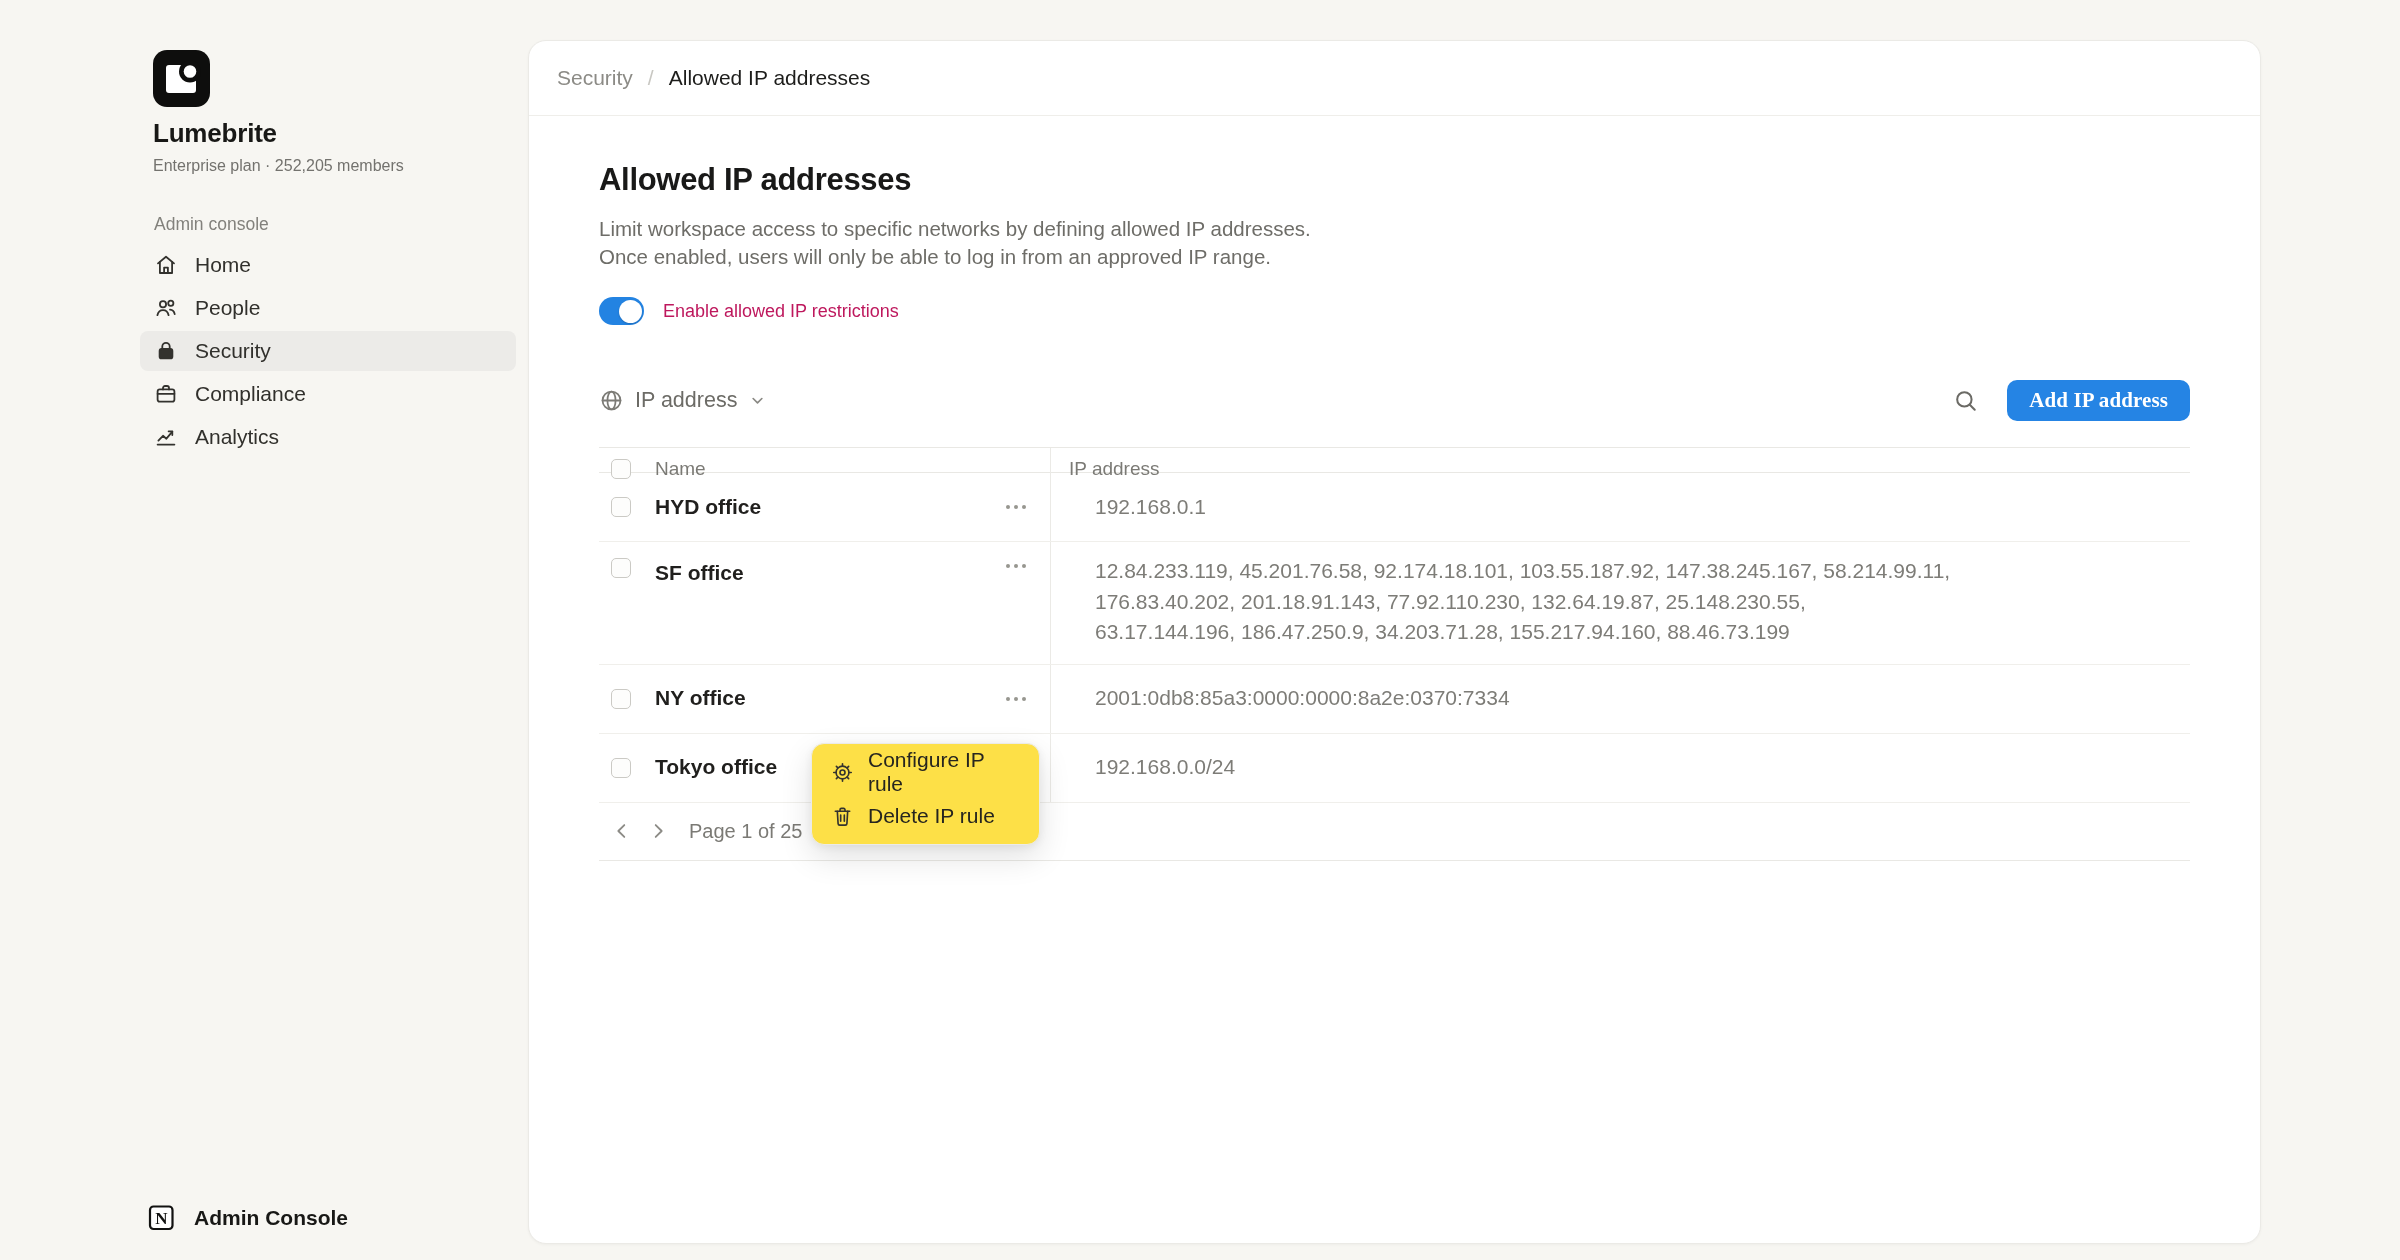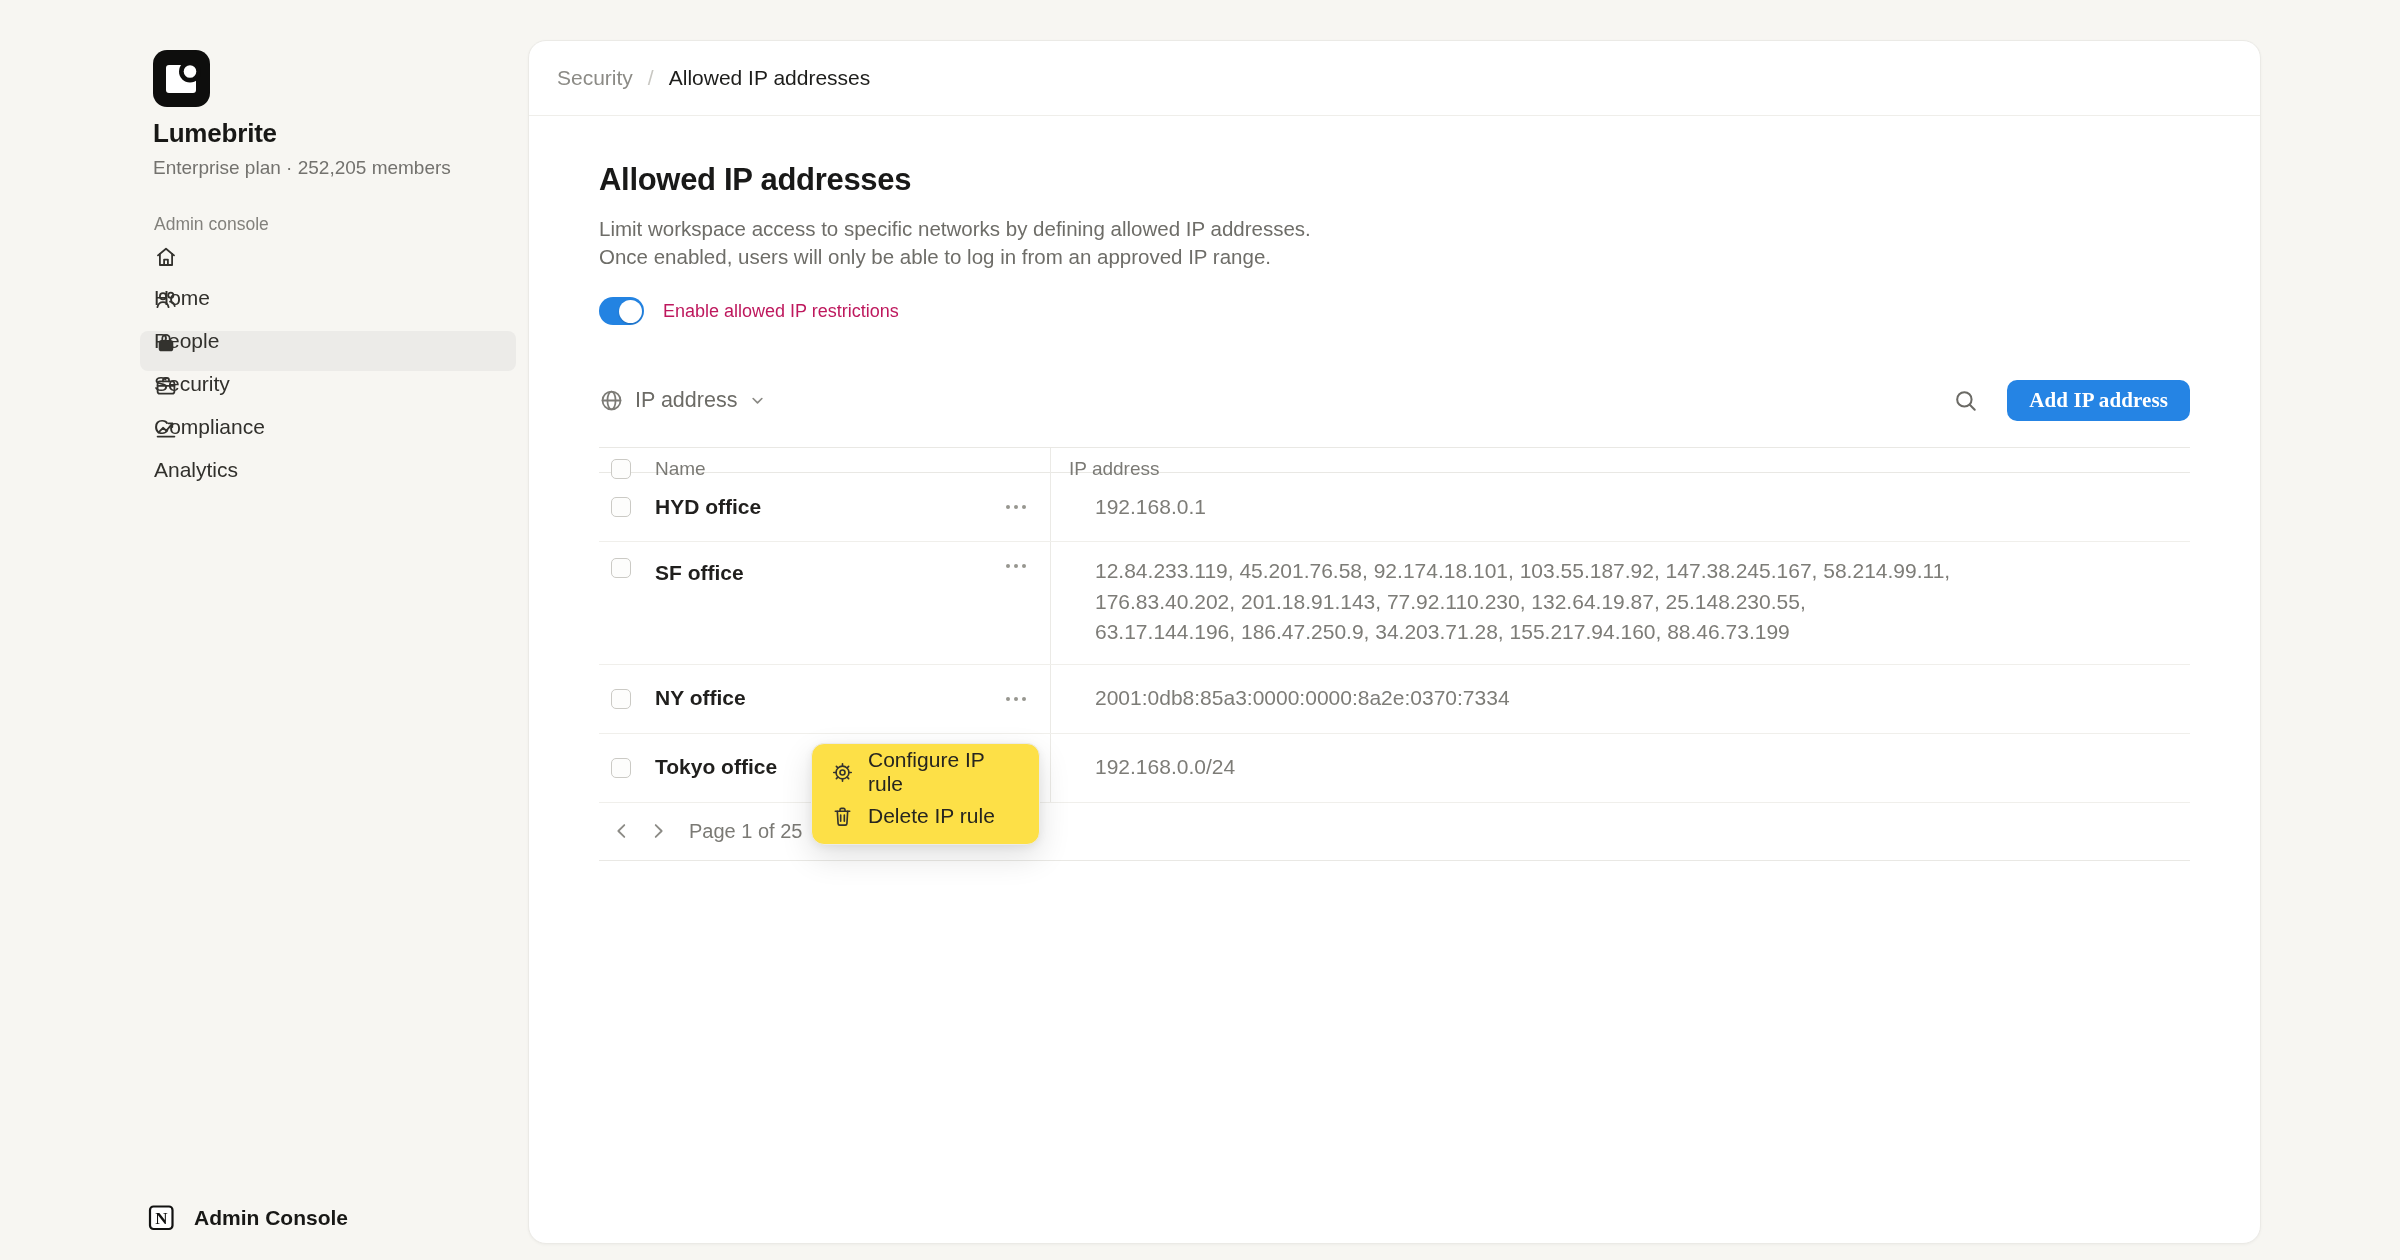--- a/index.html
+++ b/index.html
@@ -10,24 +10,24 @@
     color:#1E1E1C;
     position:relative;
     overflow:hidden;
   }
   svg { display:block; }
 
   
   .sidebar { position:absolute; left:0; top:0; width:528px; height:1260px; }
   .ws-logo { position:absolute; left:153px; top:50px; width:57px; height:57px; }
   .ws-name { position:absolute; left:153px; top:118px; font-size:26px; font-weight:700; color:#181816; letter-spacing:-0.2px; }
-  .ws-meta { position:absolute; left:153px; top:157px; font-size:19px; color:#73726E;text-align:center; }
+  .ws-meta { position:absolute; left:153px; top:157px; font-size:16px; color:#73726E;text-align:center; }
   .section-label { position:absolute; left:154px; top:214px; font-size:17.5px; color:#82817C; }
   .nav { position:absolute; left:140px; top:245px; width:376px; }
-  .nav-item { height:40px; margin-bottom:3px; display:flex; align-items:flex-start; gap:17px; padding:0 14px; border-radius:8px; font-size:21px; color:#31302C; cursor:default;flex-direction:column; }
+  .nav-item { height:40px; margin-bottom:3px; display:flex; align-items:center; gap:17px; padding:0 14px; border-radius:8px; font-size:21px; color:#31302C; cursor:default; }
   .nav-item.selected { background:#ECEBE8; }
   .nav-item .ico { width:24px; height:24px; color:#33322E; flex:0 0 auto; }
   .footer-item { position:absolute; left:146px; top:1202px; display:flex; align-items:center; gap:17px; font-size:21px; font-weight:700; color:#181816; }
 
   
   .card { position:absolute; left:528px; top:40px; width:1733px; height:1204px; background:#FFFFFF; border:1px solid #EBEAE6; border-radius:18px; box-shadow:0 1px 3px rgba(0,0,0,0.04); }
   .breadcrumb { height:75px; display:flex; align-items:center; gap:15px; padding:0 28px; border-bottom:1px solid #EFEEEA; font-size:21px; }
   .bc-parent { color:#8C8B86; }
   .bc-sep { color:#C8C7C2; }
   .bc-current { color:#1D1D1B; }

